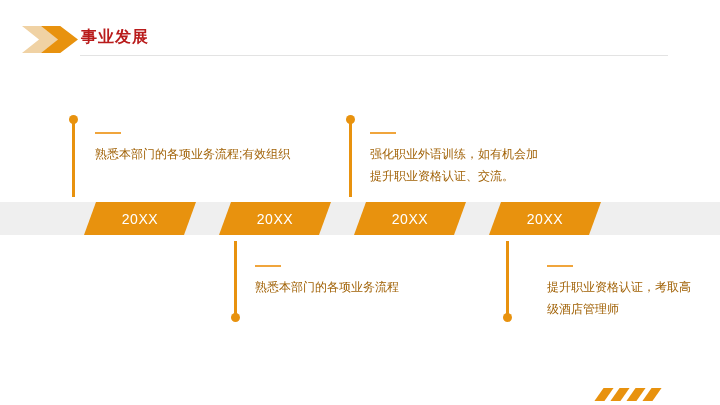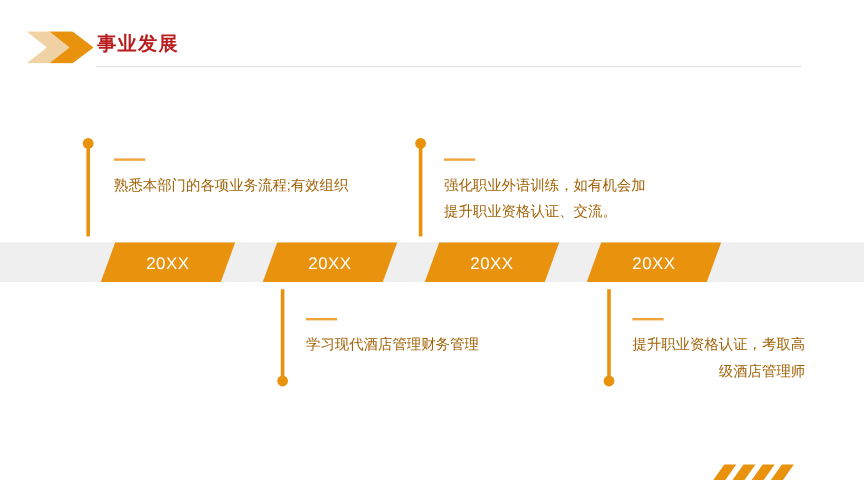--- a/index.html
+++ b/index.html
@@ -62,21 +62,21 @@
   .m3 .vline { left: 349px; top: 121px; height: 76px; }
   .m3 .dot   { left: 346px; top: 115px; }
   .m3 .content { left: 370px; top: 132px; }
   
   .m2 .vline { left: 234px; top: 241px; height: 74px; }
   .m2 .dot   { left: 231px; top: 313px; }
   .m2 .content { left: 255px; top: 265px; }
   
   .m4 .vline { left: 506px; top: 241px; height: 74px; }
   .m4 .dot   { left: 503px; top: 313px; }
-  .m4 .content { left: 527px; top: 265px; text-align: right; }
+  .m4 .content { left: 547px; top: 265px; }
 
   
   .footer-decor { position: absolute; left: 599px; top: 387px; }
   .slash {
     display: inline-block; width: 10px; height: 13px; margin-right: 6px;
     background: #e8920e; transform: skewX(-35deg);
   }
 </style>
 </head>
 <body>
@@ -110,21 +110,21 @@
       <div class="dash"></div>
       <p>熟悉本部门的各项业务流程;有效组织</p>
     </div>
   </div>
 
   <div class="milestone m2">
     <div class="vline"></div>
     <div class="dot"></div>
     <div class="content">
       <div class="dash"></div>
-      <p>学习现代酒店管理财务管理</p>
+      <p>熟悉本部门的各项业务流程</p>
     </div>
   </div>
 
   <div class="milestone m3">
     <div class="vline"></div>
     <div class="dot"></div>
     <div class="content">
       <div class="dash"></div>
       <p>强化职业外语训练，如有机会加</p>
       <p>提升职业资格认证、交流。</p>

